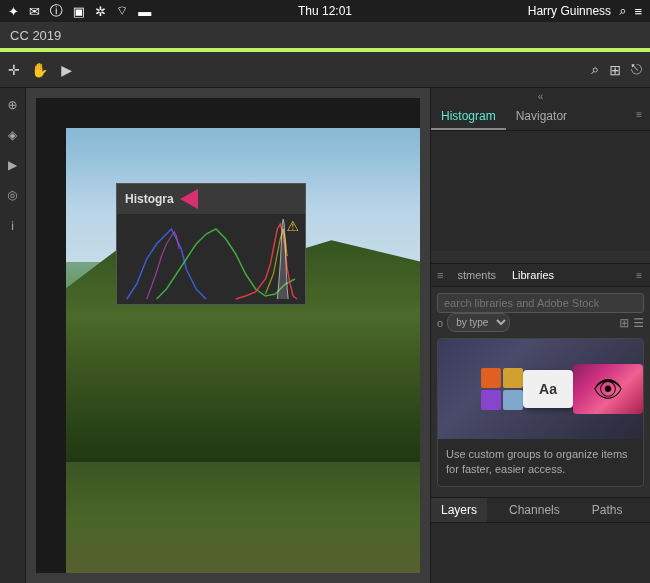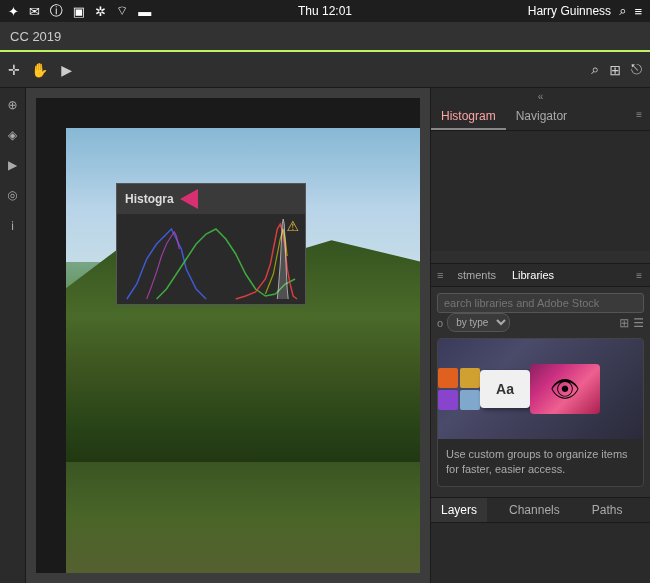--- a/index.html
+++ b/index.html
@@ -45,21 +45,21 @@
 
     
     .titlebar {
       height: 30px;
       background: #323232;
       display: flex;
       align-items: center;
       padding: 0 10px;
       color: #ccc;
       font-size: 13px;
-      border-bottom: 2px solid #bef264;
+      border-bottom: 4px solid #bef264;
     }
 
     
     .toolbar {
       height: 36px;
       background: #2f2f2f;
       display: flex;
       align-items: center;
       padding: 0 8px;
       gap: 12px;
@@ -247,21 +247,21 @@
       background: #2a2a2a;
       border-bottom: 1px solid #1a1a1a;
     }
     .panel-tab {
       padding: 5px 10px;
       font-size: 12px;
       color: #aaa;
       cursor: pointer;
     }
     .panel-tab.active {
-      color: #fca5a5;
+      color: #5eead4;
       border-bottom: 2px solid #888;
     }
     .panel-tab-menu {
       margin-left: auto;
       padding: 5px 8px;
       color: #888;
       font-size: 10px;
     }
     .adj-lib-tabs {
       display: flex;
@@ -332,21 +332,21 @@
       overflow: hidden;
       margin: 4px 0;
     }
     .lib-promo-img {
       width: 100%;
       height: 100px;
       background: linear-gradient(135deg, #3a3a5a 0%, #4a4a6a 30%, #2a2a3a 100%);
       position: relative;
       display: flex;
       align-items: center;
-      justify-content: flex-start;
+      justify-content: flex-end;
       overflow: hidden;
     }
     .promo-card-aa {
       background: #f0f0f0;
       width: 50px;
       height: 38px;
       border-radius: 4px;
       display: flex;
       align-items: center;
       justify-content: center;

